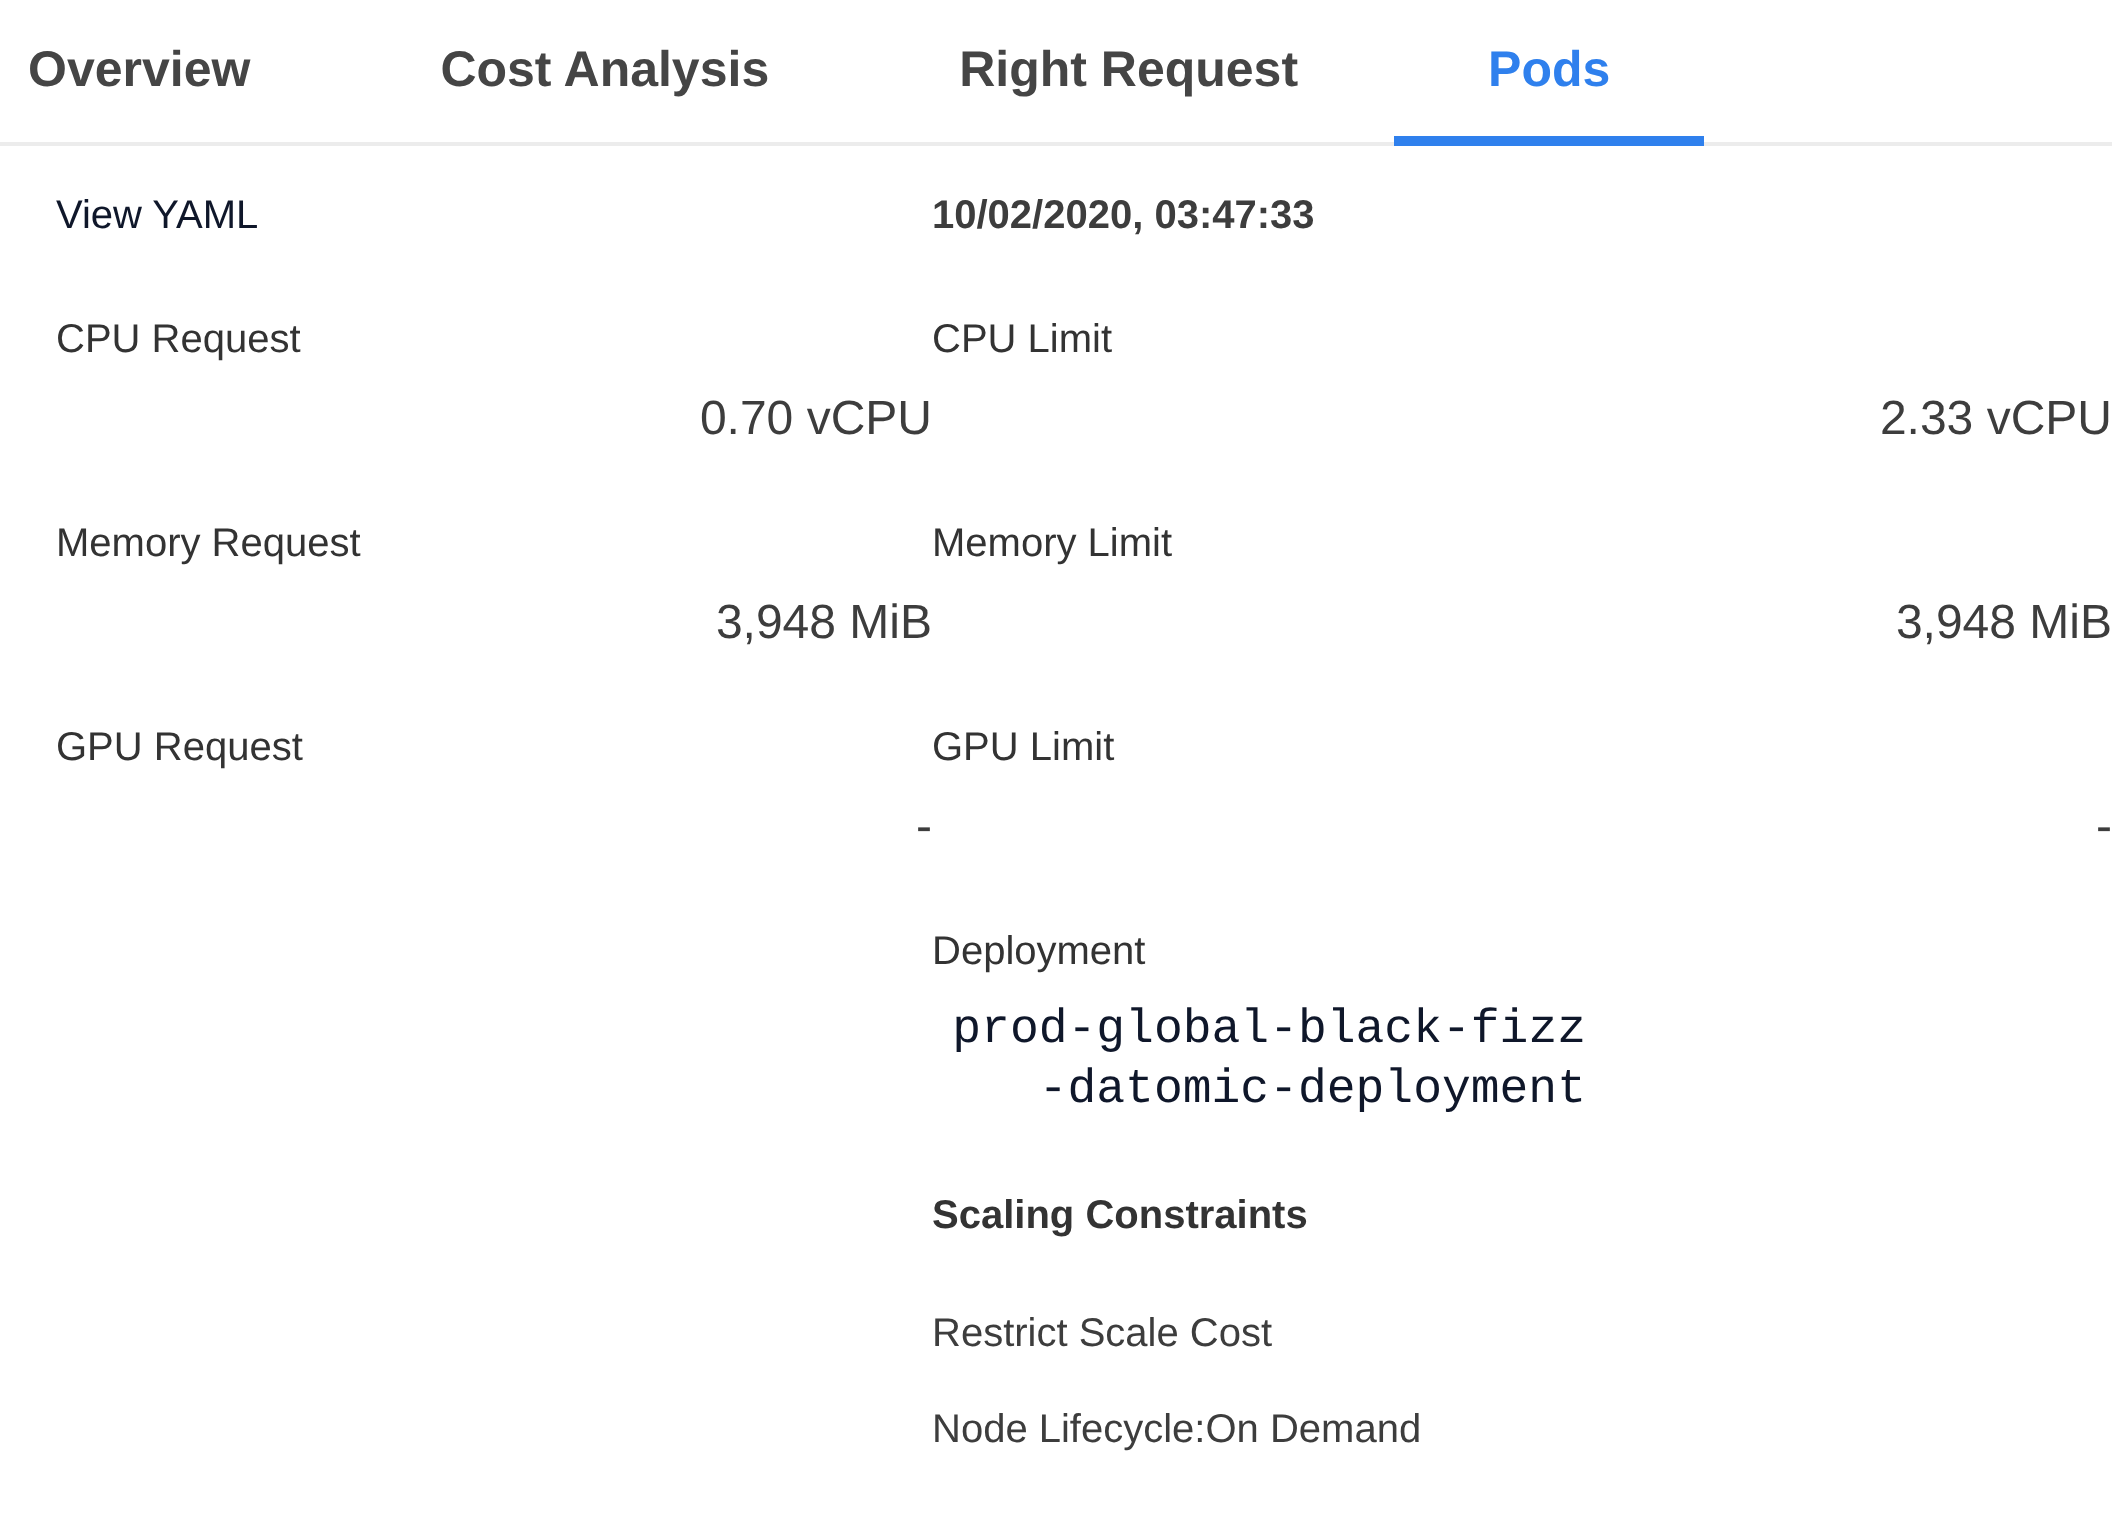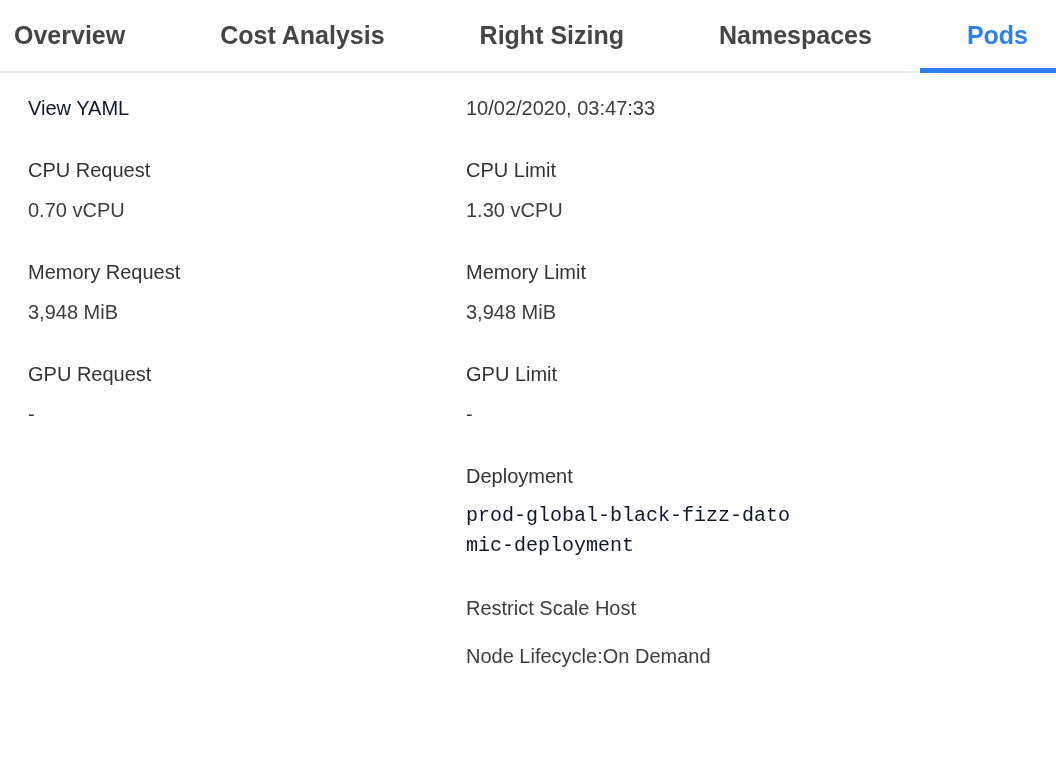--- a/index.html
+++ b/index.html
@@ -50,34 +50,35 @@
     padding: 20px 0 0 28px;
   }
   .col-left { width: 438px; flex-shrink: 0; }
   .col-right { flex: 1; }
 
   .single-row {
     font-size: 20px;
     line-height: 30px;
     margin-bottom: 32px;
   }
-  .timestamp { color: #3d3d3d; }
+  .timestamp { color: #3d3d3d; font-weight: bold; }
 
   .field { margin-bottom: 32px; }
   .field-label {
     font-size: 20px;
     line-height: 30px;
     font-weight: 400;
     color: #333333;
     margin-bottom: 10px;
   }
   .field-value {
-    font-size: 20px;
+    font-size: 24px;
     line-height: 30px;
     color: #3d3d3d;
+    text-align: right;
   }
 
   .link {
     color: #0f172a;
     cursor: pointer;
     text-decoration: none;
   }
   .host-link   { max-width: 297px; word-break: break-all; }
   .deploy-link { max-width: 327px; word-break: break-all; font-family: Liberation Mono, monospace; }
 
@@ -94,22 +95,21 @@
     color: #3d3d3d;
     margin-bottom: 18px;
   }
 </style>
 </head>
 <body>
 
 <nav class="tabbar">
   <div class="tab">Overview</div>
   <div class="tab">Cost Analysis</div>
-  <div class="tab">Right Sizing</div>
-  <div class="tab">Namespaces</div>
+  <div class="tab">Right Request</div>
   <div class="tab active">Pods</div>
 </nav>
 
 <main class="content">
 
   <section class="col-left">
 
     <div class="single-row">
       <a class="link">View YAML</a>
     </div>
@@ -133,37 +133,38 @@
     </div>
 
   </section>
 
   <section class="col-right">
 
     <div class="single-row timestamp">10/02/2020, 03:47:33</div>
 
     <div class="field">
       <div class="field-label">CPU Limit</div>
-      <div class="field-value">1.30 vCPU</div>
+      <div class="field-value">2.33 vCPU</div>
     </div>
 
     <div class="field">
       <div class="field-label">Memory Limit</div>
       <div class="field-value">3,948 MiB</div>
     </div>
 
     <div class="field">
       <div class="field-label">GPU Limit</div>
       <div class="field-value">-</div>
     </div>
 
     <div class="field">
       <div class="field-label">Deployment</div>
       <a class="field-value link deploy-link" style="display:block">prod-global-black-fizz-datomic-deployment</a>
     </div>
 
     <div>
-      <div class="scaling-item">Restrict Scale Host</div>
+      <div class="section-title">Scaling Constraints</div>
+      <div class="scaling-item">Restrict Scale Cost</div>
       <div class="scaling-item">Node Lifecycle:On Demand</div>
     </div>
 
   </section>
 </main>
 
 </body></html>

